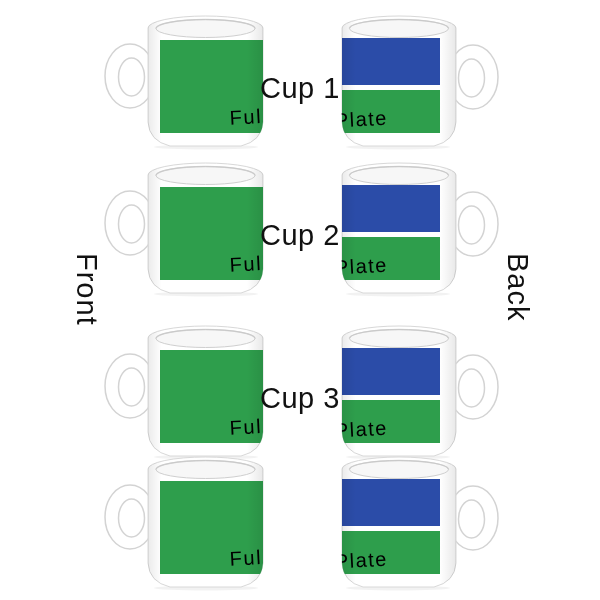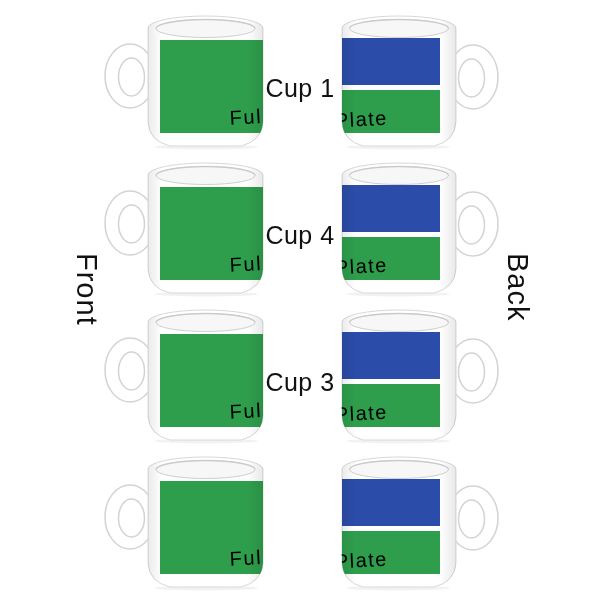--- a/index.html
+++ b/index.html
@@ -1,24 +1,24 @@
 <!DOCTYPE html>
 <html><head>
 <meta charset="utf-8">
 <style>
   html,body{margin:0;padding:0;background:#fff;}
   #stage{position:relative;width:600px;height:600px;background:#fff;overflow:hidden;
          font-family:"Liberation Sans",sans-serif;}
   .row{position:absolute;left:0;width:600px;height:137px;}
-  .row1{top:14px}.row2{top:161px}.row3{top:308px}.row4{top:455px}
+  .row1{top:14px}.row2{top:161px}.row3{top:324px}.row4{top:455px}
   .mug{position:absolute;top:0;}
   .mug-front{left:102px;}
   .mug-back{left:338px;}
   .cup-label{position:absolute;left:0;width:600px;top:57px;text-align:center;
-             font-size:25px;line-height:34px;color:#111;letter-spacing:0.5px;}
+             font-size:29px;line-height:34px;color:#111;letter-spacing:0.5px;}
   .side-label{position:absolute;font-size:29px;color:#111;
               writing-mode:vertical-rl;text-orientation:mixed;letter-spacing:1px;}
   .side-front{left:70px;top:253px;}
   .side-back{left:501px;top:253px;}
   #defs-svg{position:absolute;width:0;height:0;overflow:hidden;}
 </style>
 </head>
 <body>
 
 <svg id="defs-svg" xmlns="http://www.w3.org/2000/svg" aria-hidden="true">
@@ -79,21 +79,21 @@
     <div class="cup-label">Cup 1</div>
     <svg class="mug mug-back" width="162" height="136">
         <use href="#mug-back"></use>
       </svg>
   </div>
 
   <div class="row row2">
     <svg class="mug mug-front" width="162" height="136">
         <use href="#mug-front"></use>
       </svg>
-    <div class="cup-label">Cup 4</div>
+    <div class="cup-label">Cup 2</div>
     <svg class="mug mug-back" width="162" height="136">
         <use href="#mug-back"></use>
       </svg>
   </div>
 
   <div class="row row3">
     <svg class="mug mug-front" width="162" height="136">
         <use href="#mug-front"></use>
       </svg>
     <div class="cup-label">Cup 3</div>

